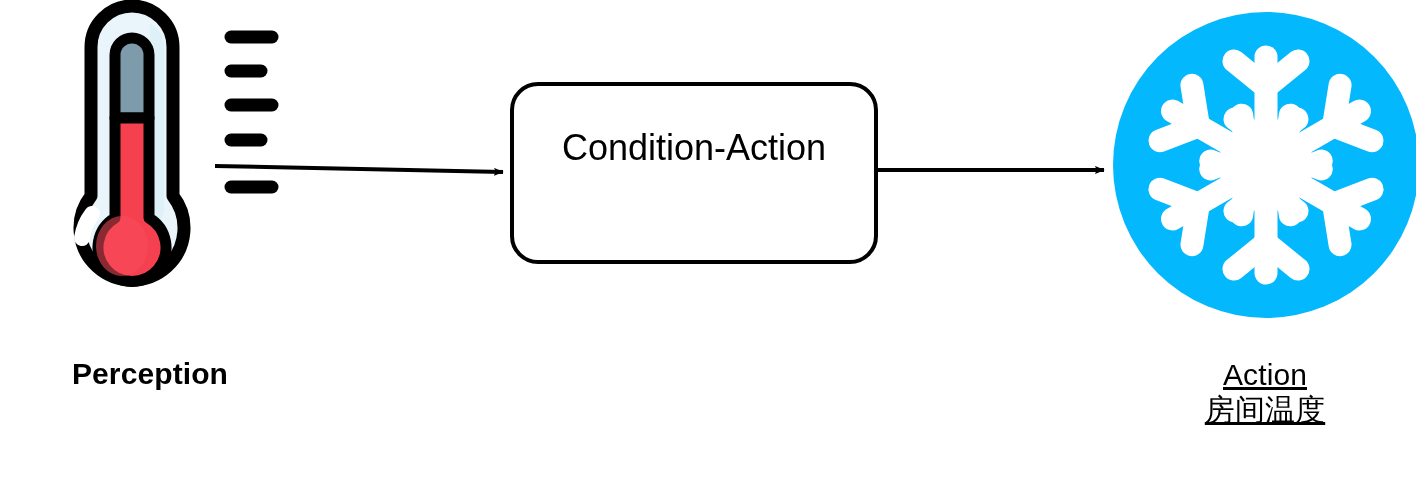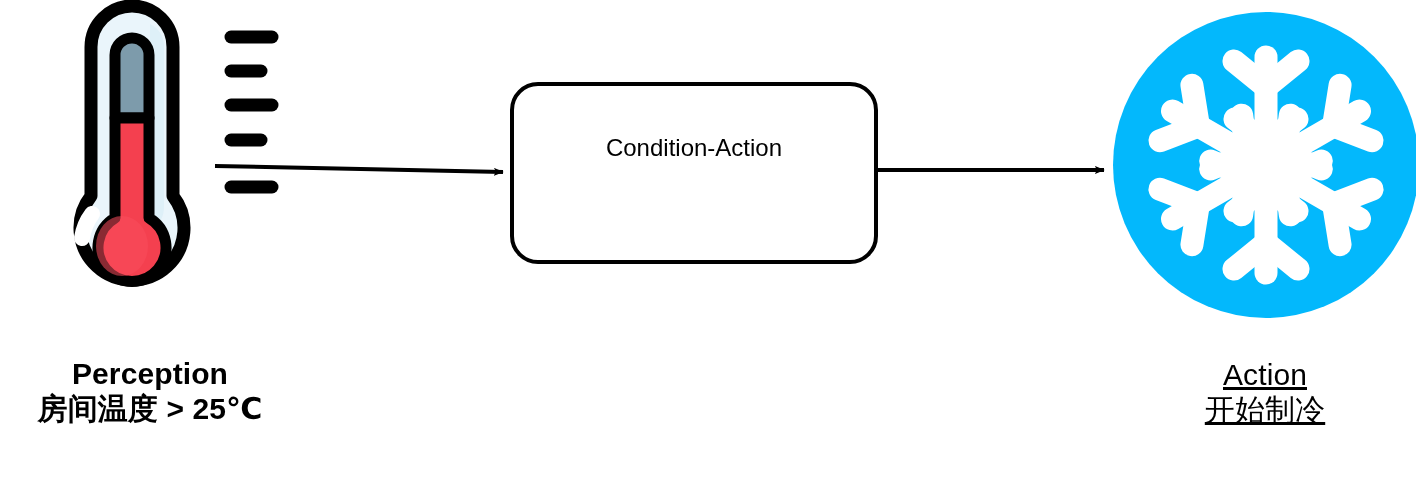--- a/index.html
+++ b/index.html
@@ -39,21 +39,21 @@
   }
   .label-line { display: block; }
   #perception-label { left: 0px; top: 356px; width: 300px; font-weight: bold; }
   #action-label { left: 1115px; top: 357px; width: 300px; text-decoration: underline; }
   .box-text {
     position: absolute;
     left: 512px;
     top: 124px;
     width: 364px;
     text-align: center;
-    font-size: 24px;
+    font-size: 36px;
     line-height: 48px;
     color: #000000;
   }
 </style>
 </head>
 <body>
 
 <div id="diagram-root">
 
   <svg class="svg-layer" viewBox="0 0 1416 486" xmlns="http://www.w3.org/2000/svg">
@@ -146,21 +146,20 @@
       </g>
     </g>
   </svg>
 
   <div class="box-text">
     <span class="label-line">Condition-Action</span>
   </div>
 
   <div class="label-block" id="perception-label">
     <span class="label-line">Perception</span>
-    <span class="label-line">房间温度 &gt; 25℃</span>
   </div>
 
   <div class="label-block" id="action-label">
     <span class="label-line">Action</span>
-    <span class="label-line">开始制冷</span>
+    <span class="label-line">房间温度</span>
   </div>
 
 </div>
 
 </body></html>

